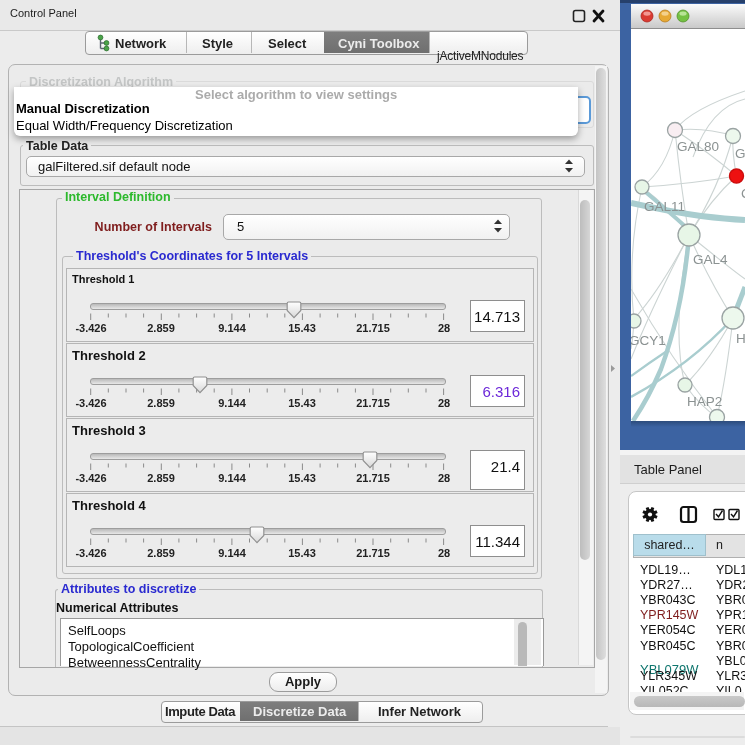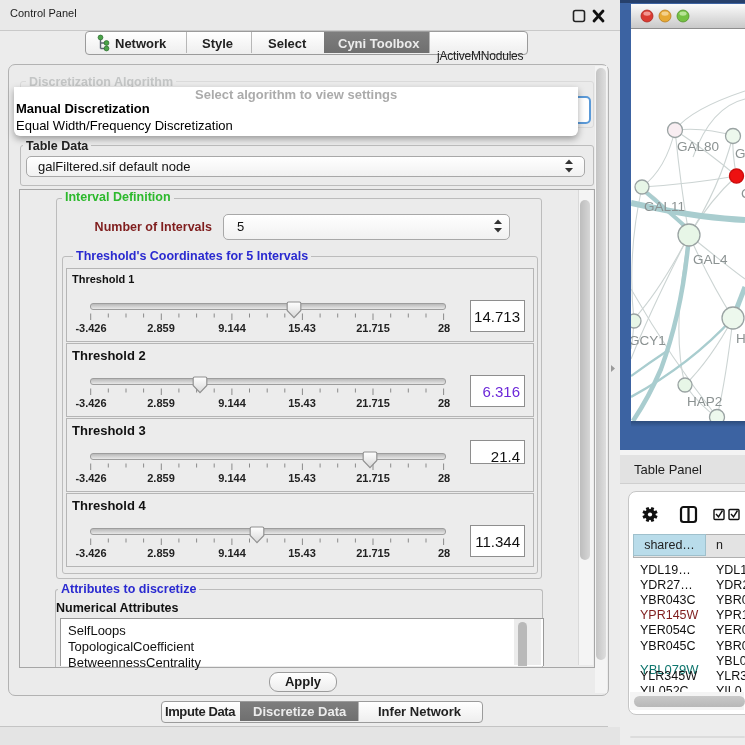--- a/index.html
+++ b/index.html
@@ -188,21 +188,21 @@
   <div class="abs" style="left:414px;top:472px;width:60px;text-align:center;font-size:11px;font-weight:bold;color:#222;">28</div>
   <svg class="abs" style="left:361.5px;top:451px" width="16" height="18" viewBox="0 0 16 19">
       <path d="M0.8 2.5 Q0.8 1 2.3 1 L13.7 1 Q15.2 1 15.2 2.5 L15.2 10 L8 17.5 L0.8 10 Z" fill="url(#thg418)" stroke="#8f8f8f" stroke-width="1.2"></path>
       <defs>
           <linearGradient id="thg418" x1="0" y1="0" x2="0" y2="1">
             <stop offset="0" stop-color="#ffffff"></stop>
             <stop offset="1" stop-color="#d8d8d8"></stop>
           </linearGradient>
         </defs>
     </svg>
-  <div class="abs" style="left:470px;top:440px;width:55px;height:24px;background:#fff;border:1px solid #8e8e8e;font-size:15px;color:#111;text-align:right;line-height:32px;padding-right:4px;box-sizing:border-box;">21.4</div>
+  <div class="abs" style="left:470px;top:450px;width:55px;height:40px;background:#fff;border:1px solid #8e8e8e;font-size:15px;color:#111;text-align:right;line-height:32px;padding-right:4px;box-sizing:border-box;">21.4</div>
   <div class="abs" style="left:66px;top:493px;width:466px;height:72px;border:1px solid #b5b5b5;background:#ececec;"></div>
   <div class="abs" style="left:72px;top:498px;font-size:13px;font-weight:bold;color:#111;">Threshold 4</div>
   <div class="abs" style="left:90px;top:528px;width:354px;height:5px;background:linear-gradient(#b9b9b9,#e8e8e8);border:1px solid #9d9d9d;border-radius:3px;"></div>
   <svg class="abs" style="left:85px;top:538px" width="366" height="9" viewBox="0 0 366 9">
         <path d="M5.7 0.5 L5.7 7" stroke="#8a8a8a" stroke-width="1"></path>
         <path d="M23.3 0.5 L23.3 4.5" stroke="#8a8a8a" stroke-width="1"></path>
         <path d="M41.0 0.5 L41.0 4.5" stroke="#8a8a8a" stroke-width="1"></path>
         <path d="M58.6 0.5 L58.6 4.5" stroke="#8a8a8a" stroke-width="1"></path>
         <path d="M76.3 0.5 L76.3 7" stroke="#8a8a8a" stroke-width="1"></path>
         <path d="M93.9 0.5 L93.9 4.5" stroke="#8a8a8a" stroke-width="1"></path>

